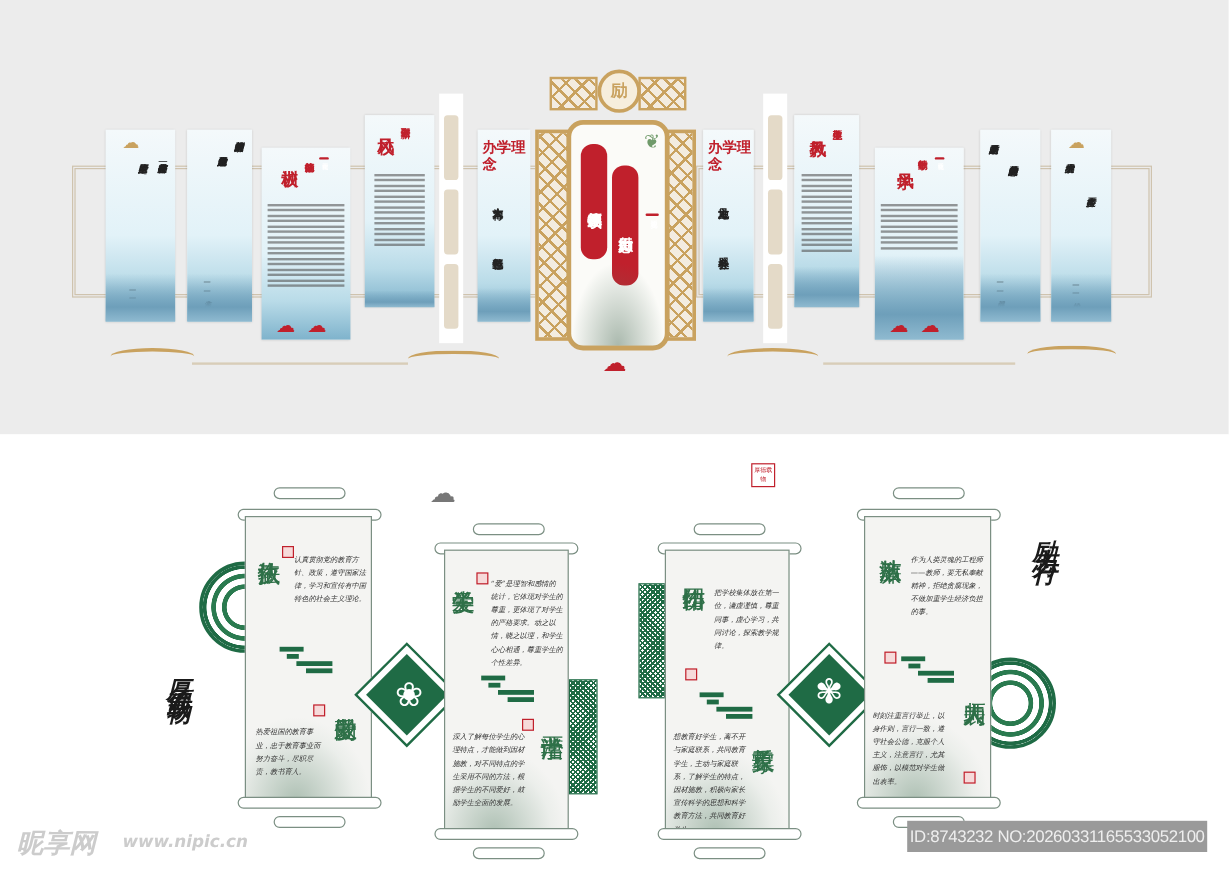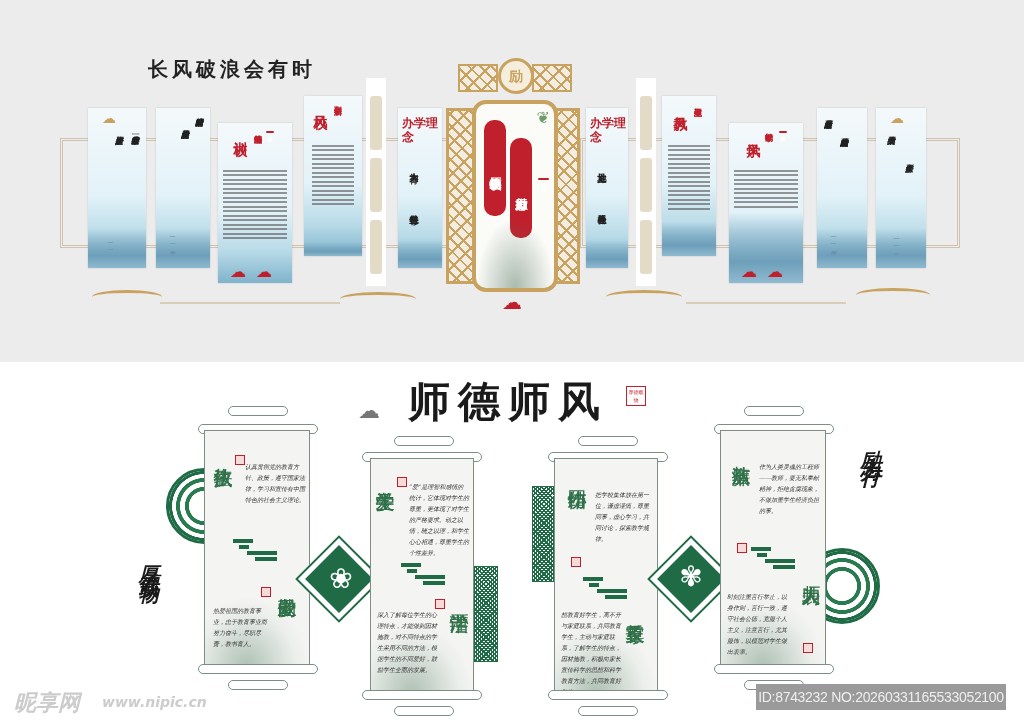--- a/index.html
+++ b/index.html
@@ -36,21 +36,20 @@
 .mist{position:absolute;left:0;right:0;bottom:0;height:70px;background:radial-gradient(ellipse at 40% 100%,rgba(90,130,105,.45),rgba(200,215,205,.2) 55%,transparent 70%)}
 .watermark{position:absolute;font-family:"DejaVu Sans",sans-serif;color:#ccc;font-weight:bold}
 .idbar{position:absolute;left:756px;top:684px;width:250px;height:26px;background:#9a9a9a;color:#eee;font-family:"Liberation Sans",sans-serif;font-size:14px;line-height:26px;text-align:center;letter-spacing:-0.3px}
 .bridge{position:absolute;height:14px;border-top:3px solid #c9a25f;border-radius:50% 50% 0 0}
 </style>
 </head>
 <body>
 
 <div class="top">
 
-  <div class="abs slogan" style="left:148px;top:56px">长风破浪会有时</div>
 
   <div class="frame-box" style="left:60px;top:138px;width:392px;height:110px"></div>
   <div class="frame-box" style="left:580px;top:138px;width:380px;height:110px"></div>
 
   <div class="bpanel" style="left:88px;top:108px;width:58px;height:160px">
     <div class="abs gold" style="left:14px;top:2px;font-size:14px">☁</div>
     <div class="abs vt calli" style="right:6px;top:22px;height:110px">在每一寸路上都会有收获的日子</div>
     <div class="abs vt calli" style="right:22px;top:22px;height:110px">所以知足之者皆能不少</div>
     <div class="abs vt calli" style="left:16px;top:130px;height:30px;font-size:6px">——俞敏洪</div>
     <div class="mtn"></div>
@@ -212,21 +211,20 @@
   <div class="abs" style="left:160px;top:302px;width:180px;height:2px;background:#d8cdb8"></div>
   <div class="bridge" style="left:340px;top:292px;width:76px"></div>
   <div class="bridge" style="left:606px;top:290px;width:76px"></div>
   <div class="abs" style="left:686px;top:302px;width:160px;height:2px;background:#d8cdb8"></div>
   <div class="bridge" style="left:856px;top:288px;width:74px"></div>
 </div>
 
 <div class="bottom">
 
   <div class="abs" style="left:358px;top:36px;color:#777;font-size:22px">☁</div>
-  <div class="abs" style="left:408px;top:12px;font-size:42px;font-weight:bold;color:#1a1a1a;letter-spacing:8px;font-family:'DejaVu Serif',serif">师德师风</div>
   <div class="abs" style="left:626px;top:24px;width:20px;height:20px;border:1.5px solid #c0202c;color:#c0202c;font-size:5px;line-height:8px;padding:1px;text-align:center;overflow:hidden">厚德载物</div>
 
   <div class="abs vt" style="left:136px;top:188px;font-size:20px;font-weight:bold;font-style:italic;color:#1a1a1a;letter-spacing:6px">厚德载物</div>
   <div class="abs vt" style="left:858px;top:72px;font-size:20px;font-weight:bold;font-style:italic;color:#1a1a1a;letter-spacing:6px">励志力行</div>
 
   <div class="medallion" style="left:166px;top:106px;width:76px;height:76px"></div>
   <div class="medallion" style="left:804px;top:186px;width:76px;height:76px"></div>
 
   <div class="hatch" style="left:474px;top:204px;width:24px;height:96px"></div>
   <div class="hatch" style="left:532px;top:124px;width:24px;height:96px"></div>

